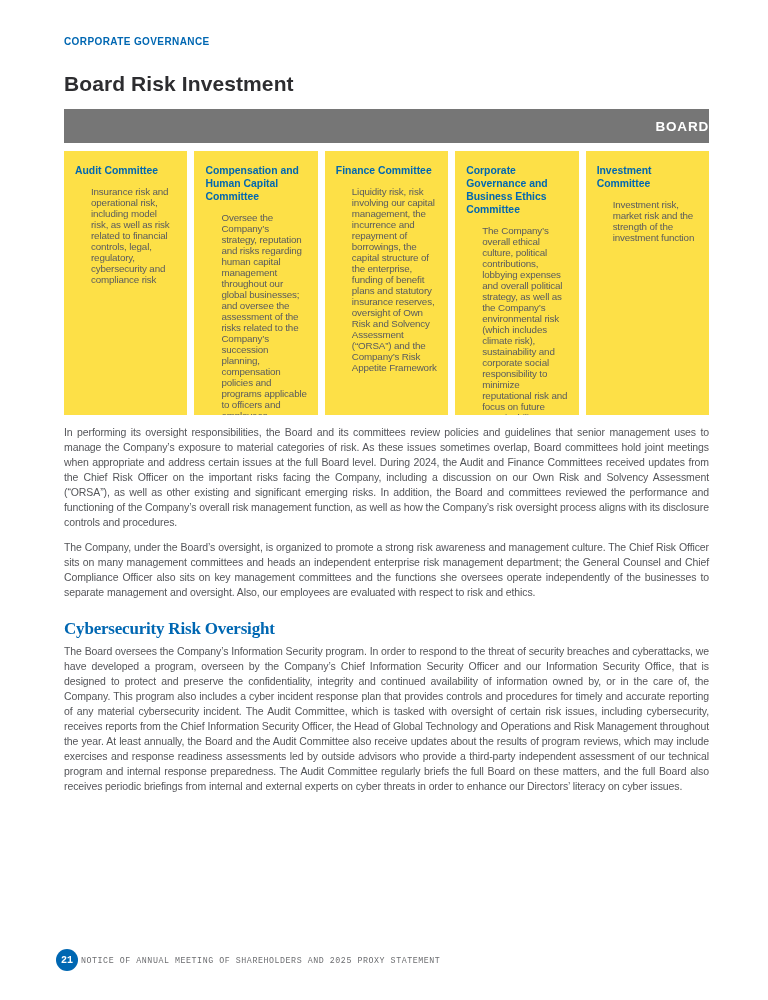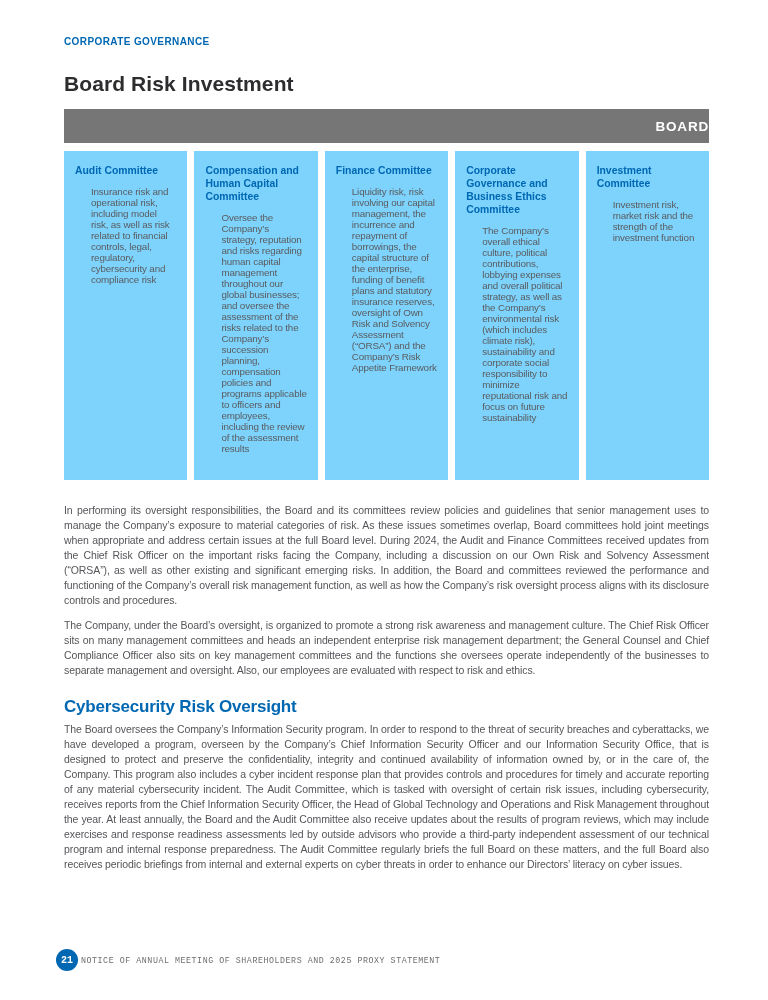--- a/index.html
+++ b/index.html
@@ -49,22 +49,22 @@
     font-weight: bold;
     letter-spacing: 0.8px;
   }
   .committees {
     display: flex;
     gap: 7px;
     margin-top: 8px;
   }
   .committee-box {
     flex: 1 1 0;
-    height: 329px;
-    background: #7dd3fc;
+    height: 264px;
+    background: #fde047;
     box-sizing: border-box;
     padding: 13px 11px;
     overflow: hidden;
   }
   .committee-title {
     color: #0067b2;
     font-size: 10.4px;
     font-weight: bold;
     line-height: 13px;
     margin-bottom: 9px;
@@ -78,28 +78,29 @@
   }
   .body-text {
     margin: 10px 0 0 0;
     color: #545559;
     font-size: 10.5px;
     line-height: 15px;
     letter-spacing: -0.1px;
     text-align: justify;
   }
   .body-text.first {
-    margin-top: 23px;
+    margin-top: 10px;
   }
   .sub-heading {
     margin: 19px 0 5px 0;
     color: #0067b2;
     font-size: 17px;
     font-weight: bold;
     letter-spacing: -0.2px;
+    font-family: Liberation Serif, serif;
   }
   .footer {
     position: absolute;
     left: 56px;
     bottom: 29px;
     display: flex;
     align-items: center;
     font-family: Liberation Mono, monospace;
   }
   .page-badge {

